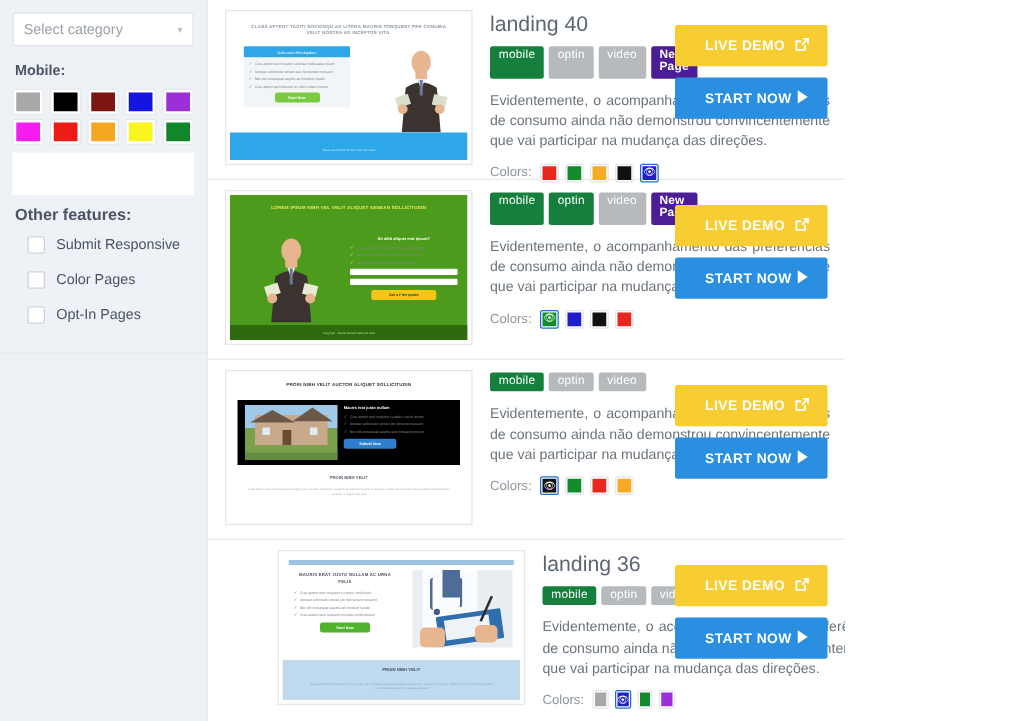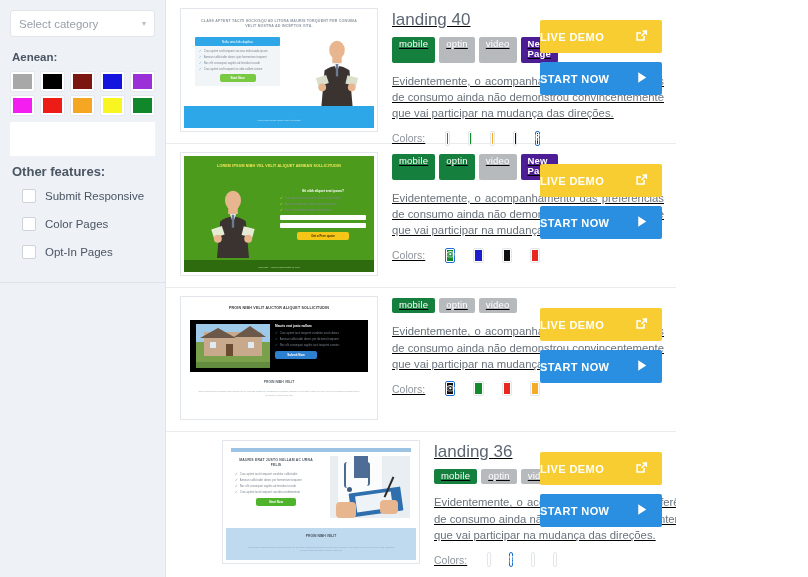--- a/index.html
+++ b/index.html
@@ -153,21 +153,21 @@
   .mini-btn {
     font-size: 3px; color: #fff; text-align: center;
     border-radius: 2px; padding: 2px 0; font-weight: bold;
   }
   .person {
     position: absolute;
     border-radius: 2px;
   }
 
   
-  .body { flex: 1; padding-top: 2px; min-width: 0; text-decoration: underline; }
+  .body { flex: 1; padding-top: 2px; min-width: 0; }
   .title {
     font-size: 17px;
     color: #5c6672;
     font-weight: normal;
     margin-bottom: 7px;
   }
   .tags { display: flex; gap: 4px; margin-bottom: 10px; }
   .tag {
     font-size: 9.5px;
     color: #ffffff;
@@ -180,21 +180,21 @@
   .tag.off { background: #b7babd; }
   .tag.new { background: #4c1d95; font-weight: bold; }
   .desc {
     font-size: 11.3px;
     color: #6a737c;
     line-height: 16.3px;
     text-align: justify;
     width: 272px;
     margin-bottom: 9px;
   }
-  .colors-row { display: flex; align-items: center; gap: 18px; }
+  .colors-row { display: flex; align-items: center; gap: 5px; }
   .colors-label { font-size: 10.5px; color: #8d949c; margin-right: 2px; }
   .cchip {
     width: 15px; height: 15px;
     background: #fff;
     border: 1px solid #e3e6ea;
     padding: 1px;
     border-radius: 2px;
     cursor: pointer;
     position: relative;
   }
@@ -211,21 +211,21 @@
     width: 122px;
     min-width: 122px;
     padding-top: 12px;
     margin-right: 4px;
   }
   .btn {
     display: flex;
     align-items: center;
     justify-content: space-between;
     height: 33px;
-    padding: 0 13px 0 0;
+    padding: 0 13px 0 24px;
     border-radius: 2px;
     color: #ffffff;
     font-size: 11px;
     font-weight: bold;
     letter-spacing: .4px;
     cursor: pointer;
     margin-bottom: 9px;
     border: none;
     width: 100%;
     font-family: "Liberation Sans", sans-serif;
@@ -241,21 +241,21 @@
 
   <aside class="sidebar">
 
     <div class="select-wrap">
       <div class="select-box">
         <span>Select category</span>
         <span class="caret">▾</span>
       </div>
     </div>
 
-    <div class="side-heading">Aenean:</div>
+    <div class="side-heading">Mobile:</div>
 
     <div class="swatch-grid" id="swatch-grid">
         <div class="swatch">
           <i style="background: rgb(168, 168, 168);"></i>
         </div>
         <div class="swatch">
           <i style="background: rgb(0, 0, 0);"></i>
         </div>
         <div class="swatch">
           <i style="background: rgb(124, 22, 16);"></i>

